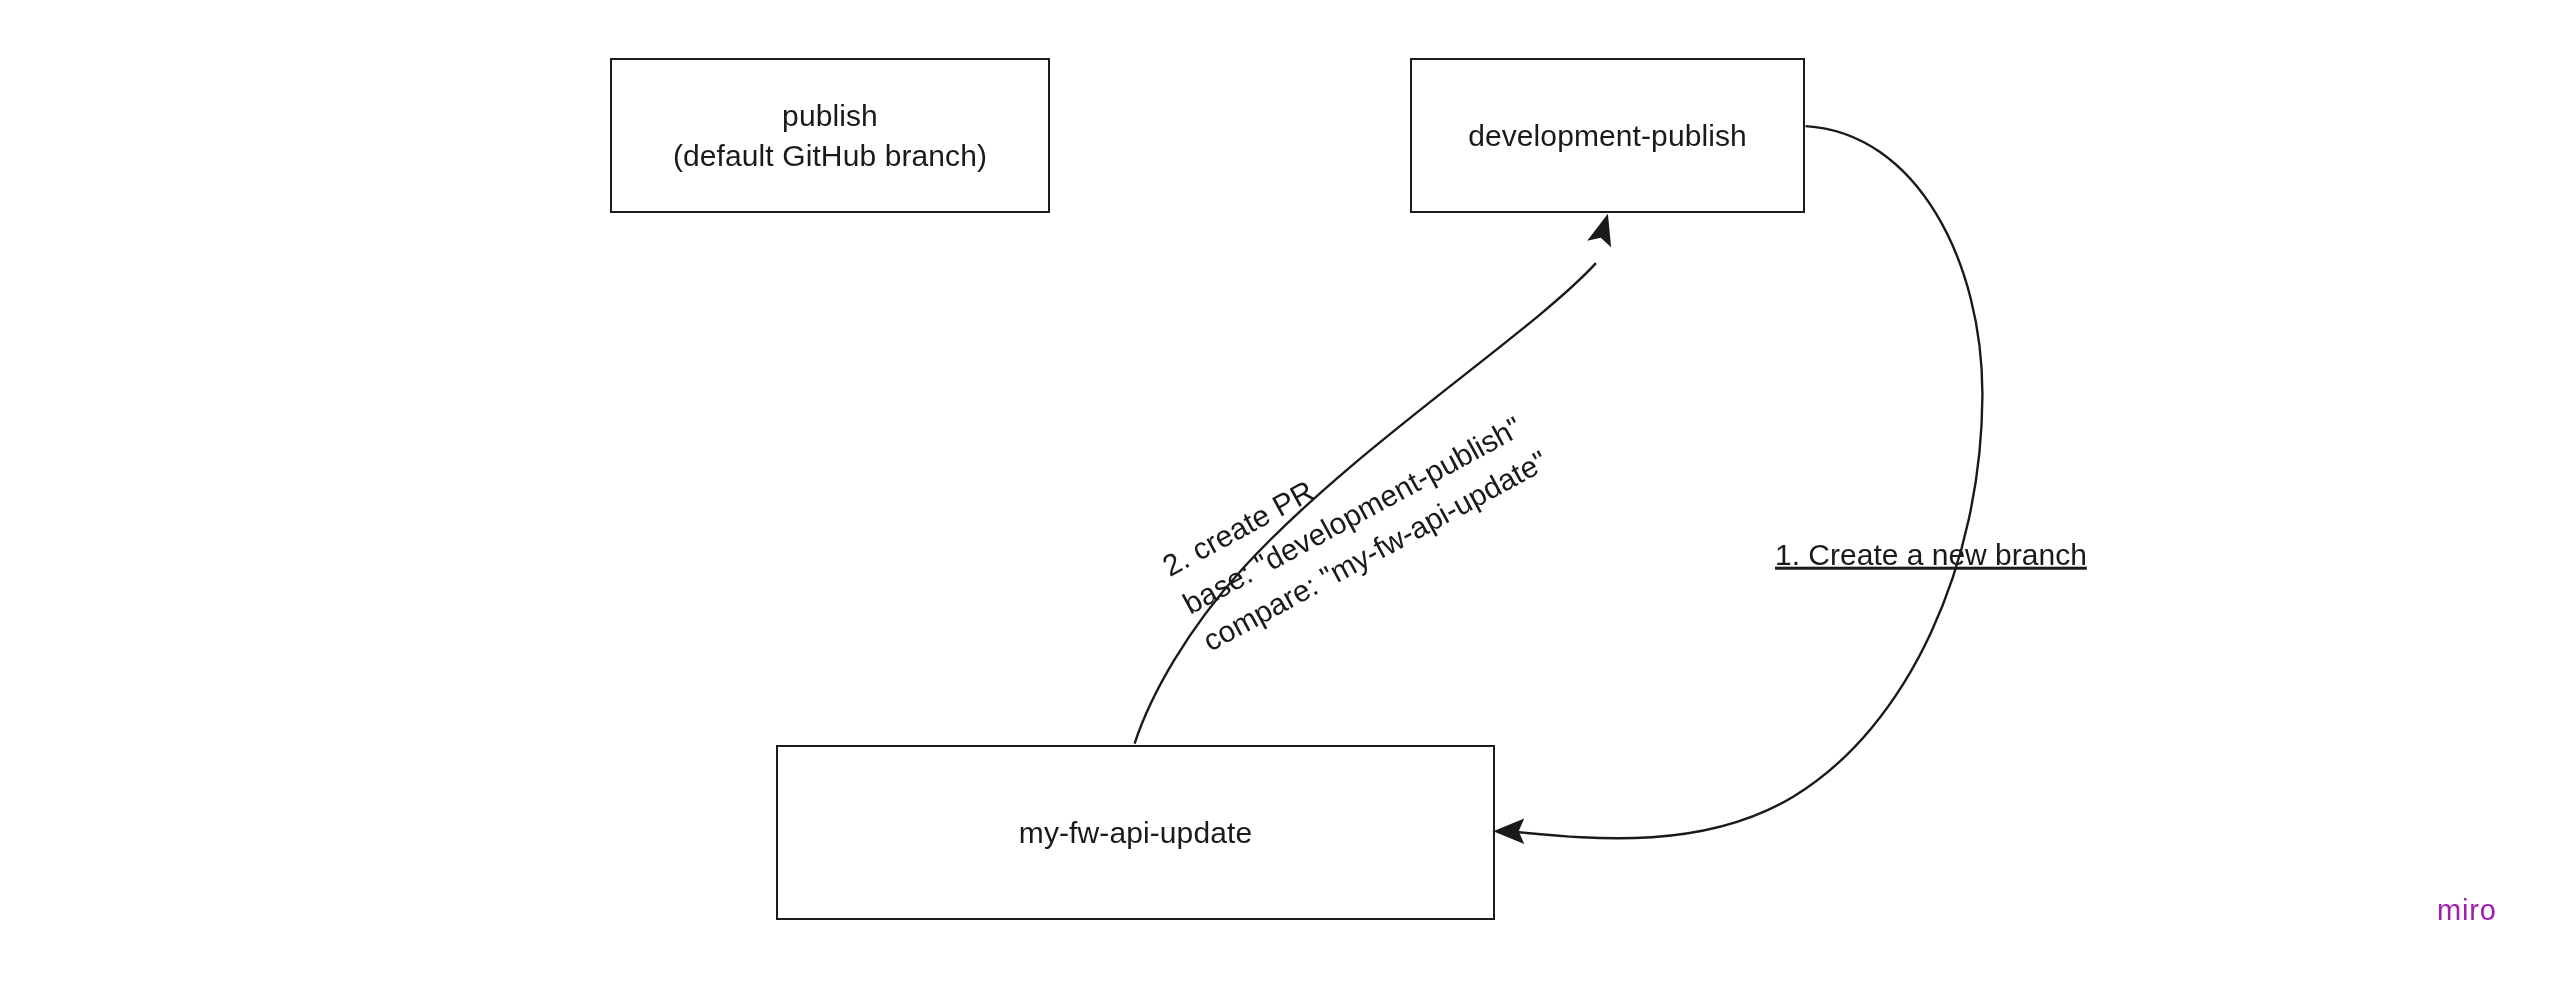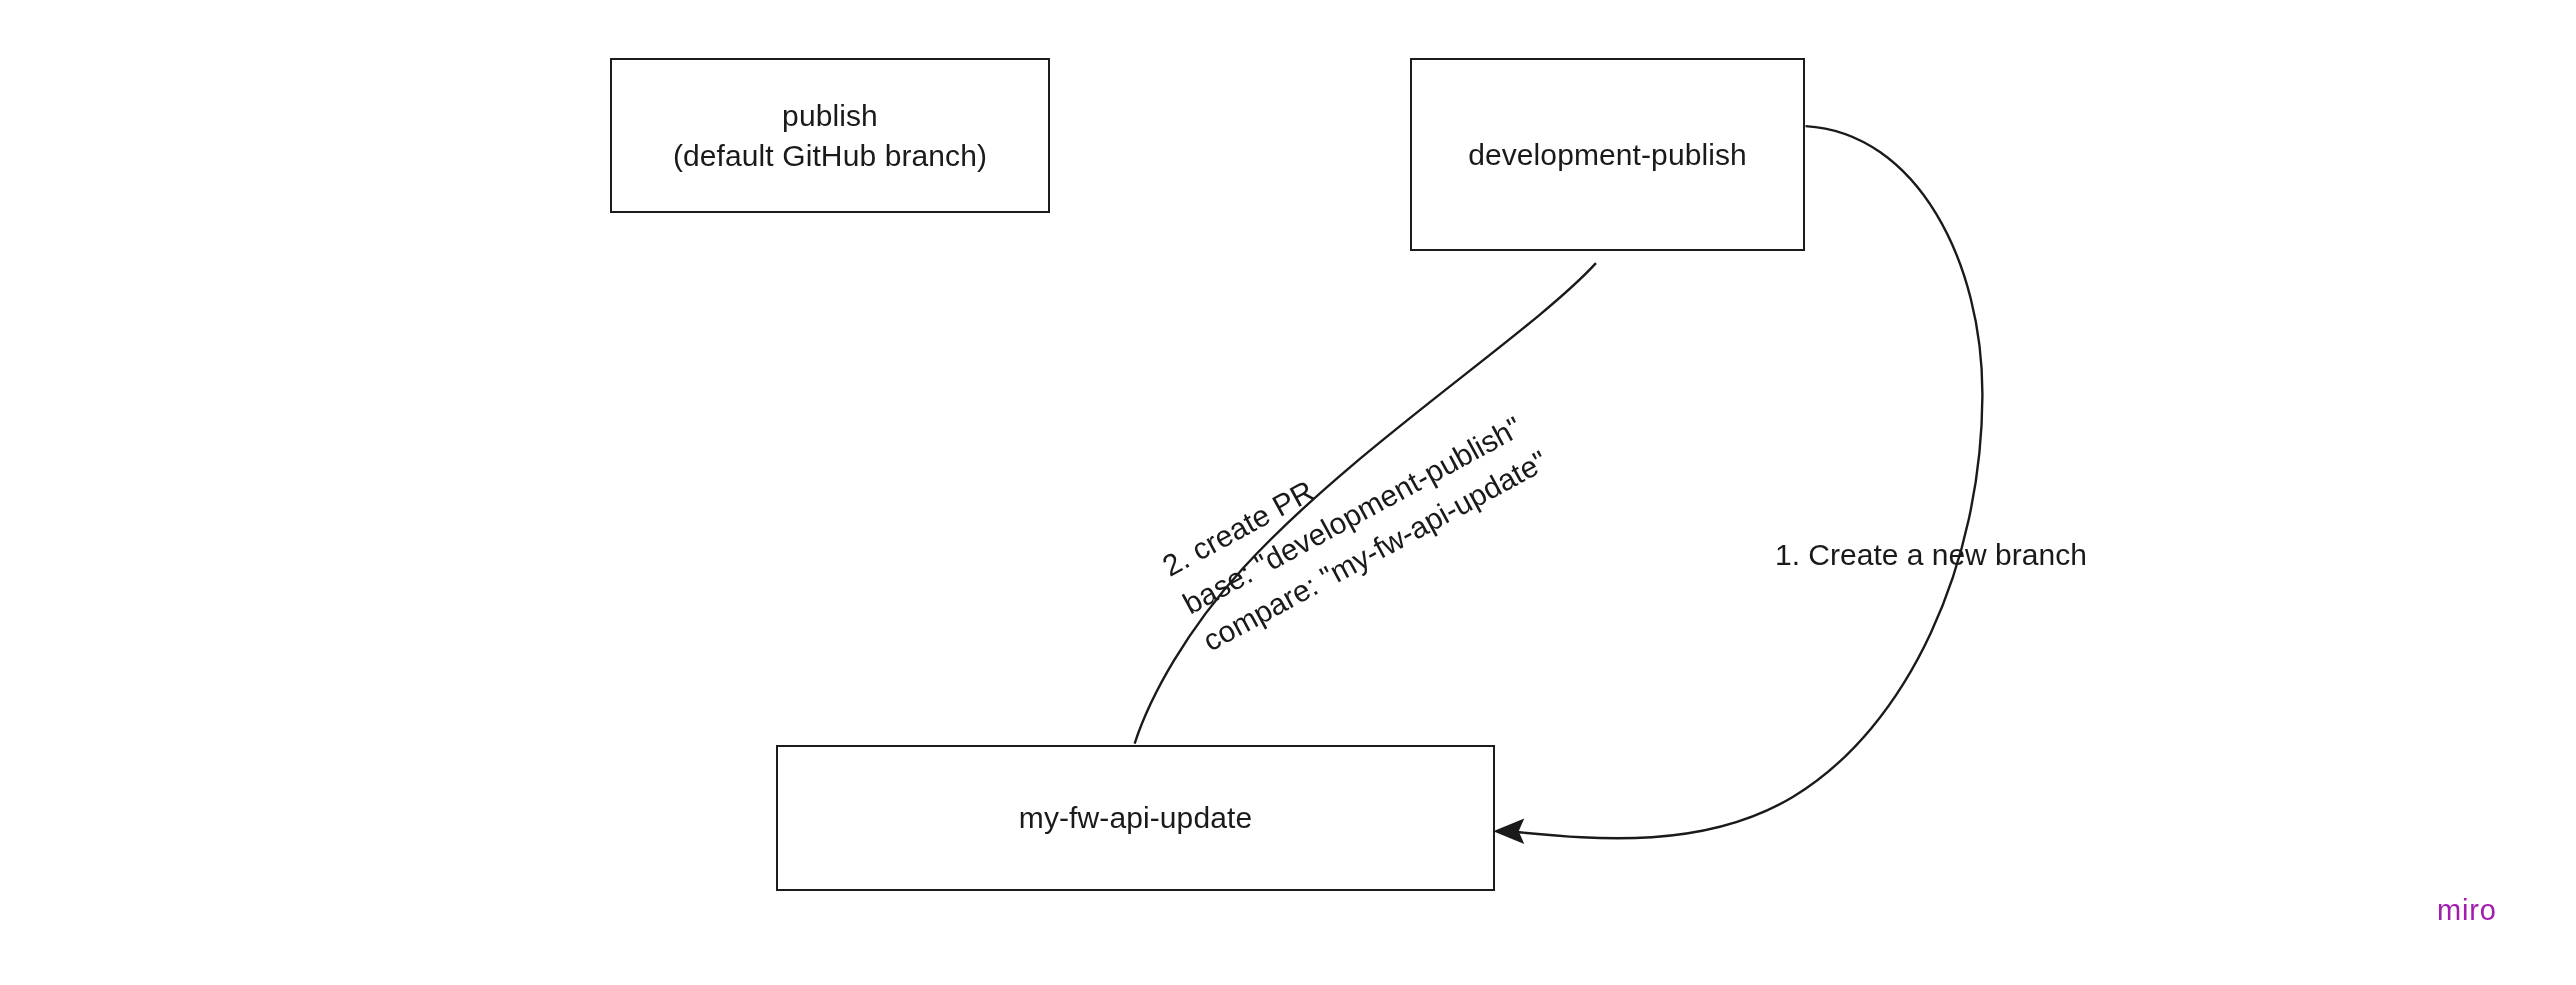--- a/index.html
+++ b/index.html
@@ -36,27 +36,27 @@
   #node-publish {
     left: 610px;
     top: 58px;
     width: 440px;
     height: 155px;
   }
   #node-development-publish {
     left: 1410px;
     top: 58px;
     width: 395px;
-    height: 193px;
+    height: 155px;
   }
   #node-feature-branch {
     left: 776px;
     top: 745px;
     width: 719px;
-    height: 146px;
+    height: 175px;
   }
   #edges {
     position: absolute;
     left: 0;
     top: 0;
     width: 2576px;
     height: 986px;
     pointer-events: none;
   }
   .edge-path {
@@ -72,20 +72,21 @@
     position: absolute;
     color: #1a1a1a;
     font-size: 30px;
     line-height: 1.42;
     white-space: pre-line;
   }
   #label-create-branch {
     left: 1775px;
     top: 555px;
     transform: translateY(-50%);
+    text-decoration: underline;
   }
   #label-create-pr {
     left: 1155px;
     top: 550px;
     transform-origin: 0 0;
     transform: rotate(-28.5deg);
   }
   #watermark-miro {
     position: absolute;
     left: 2437px;

